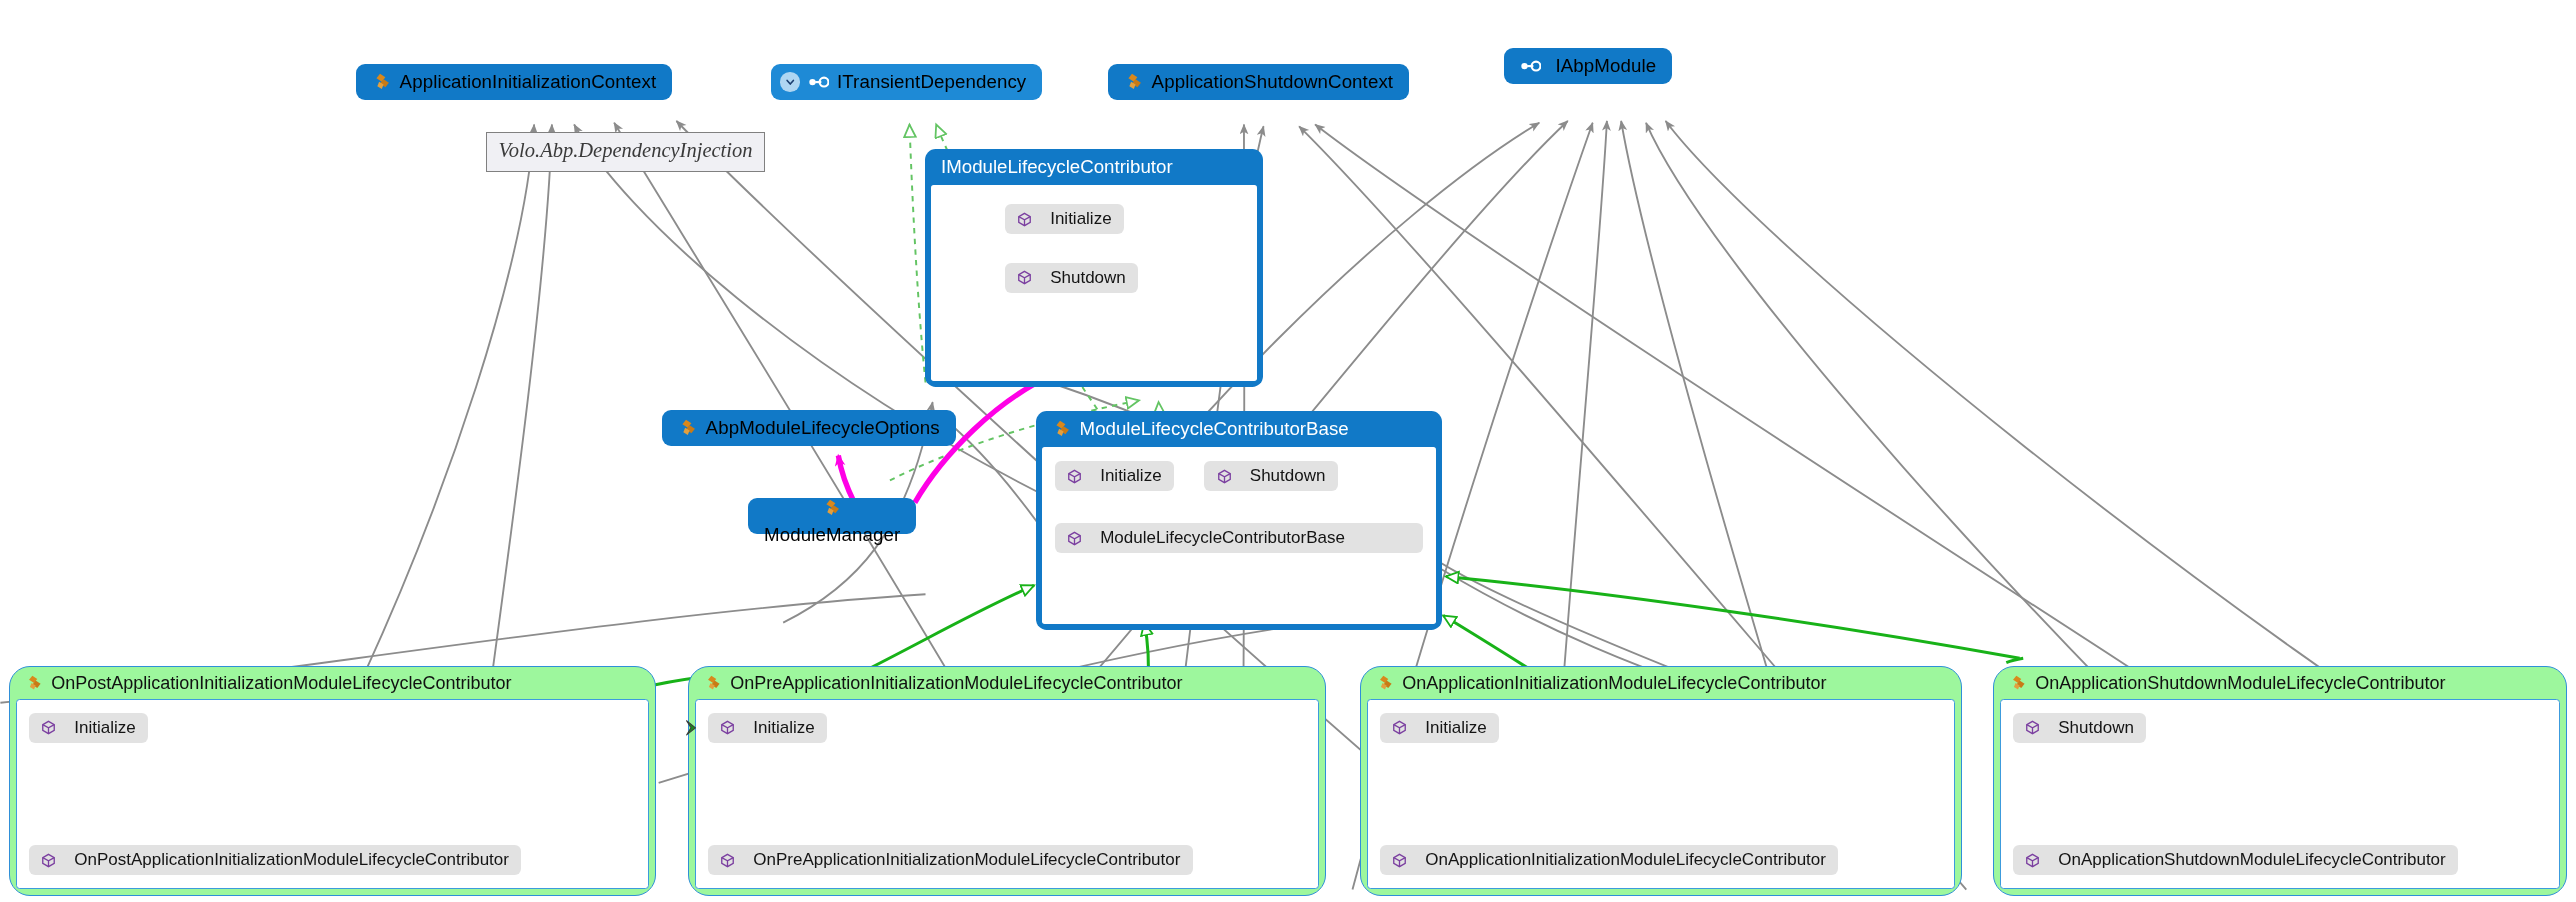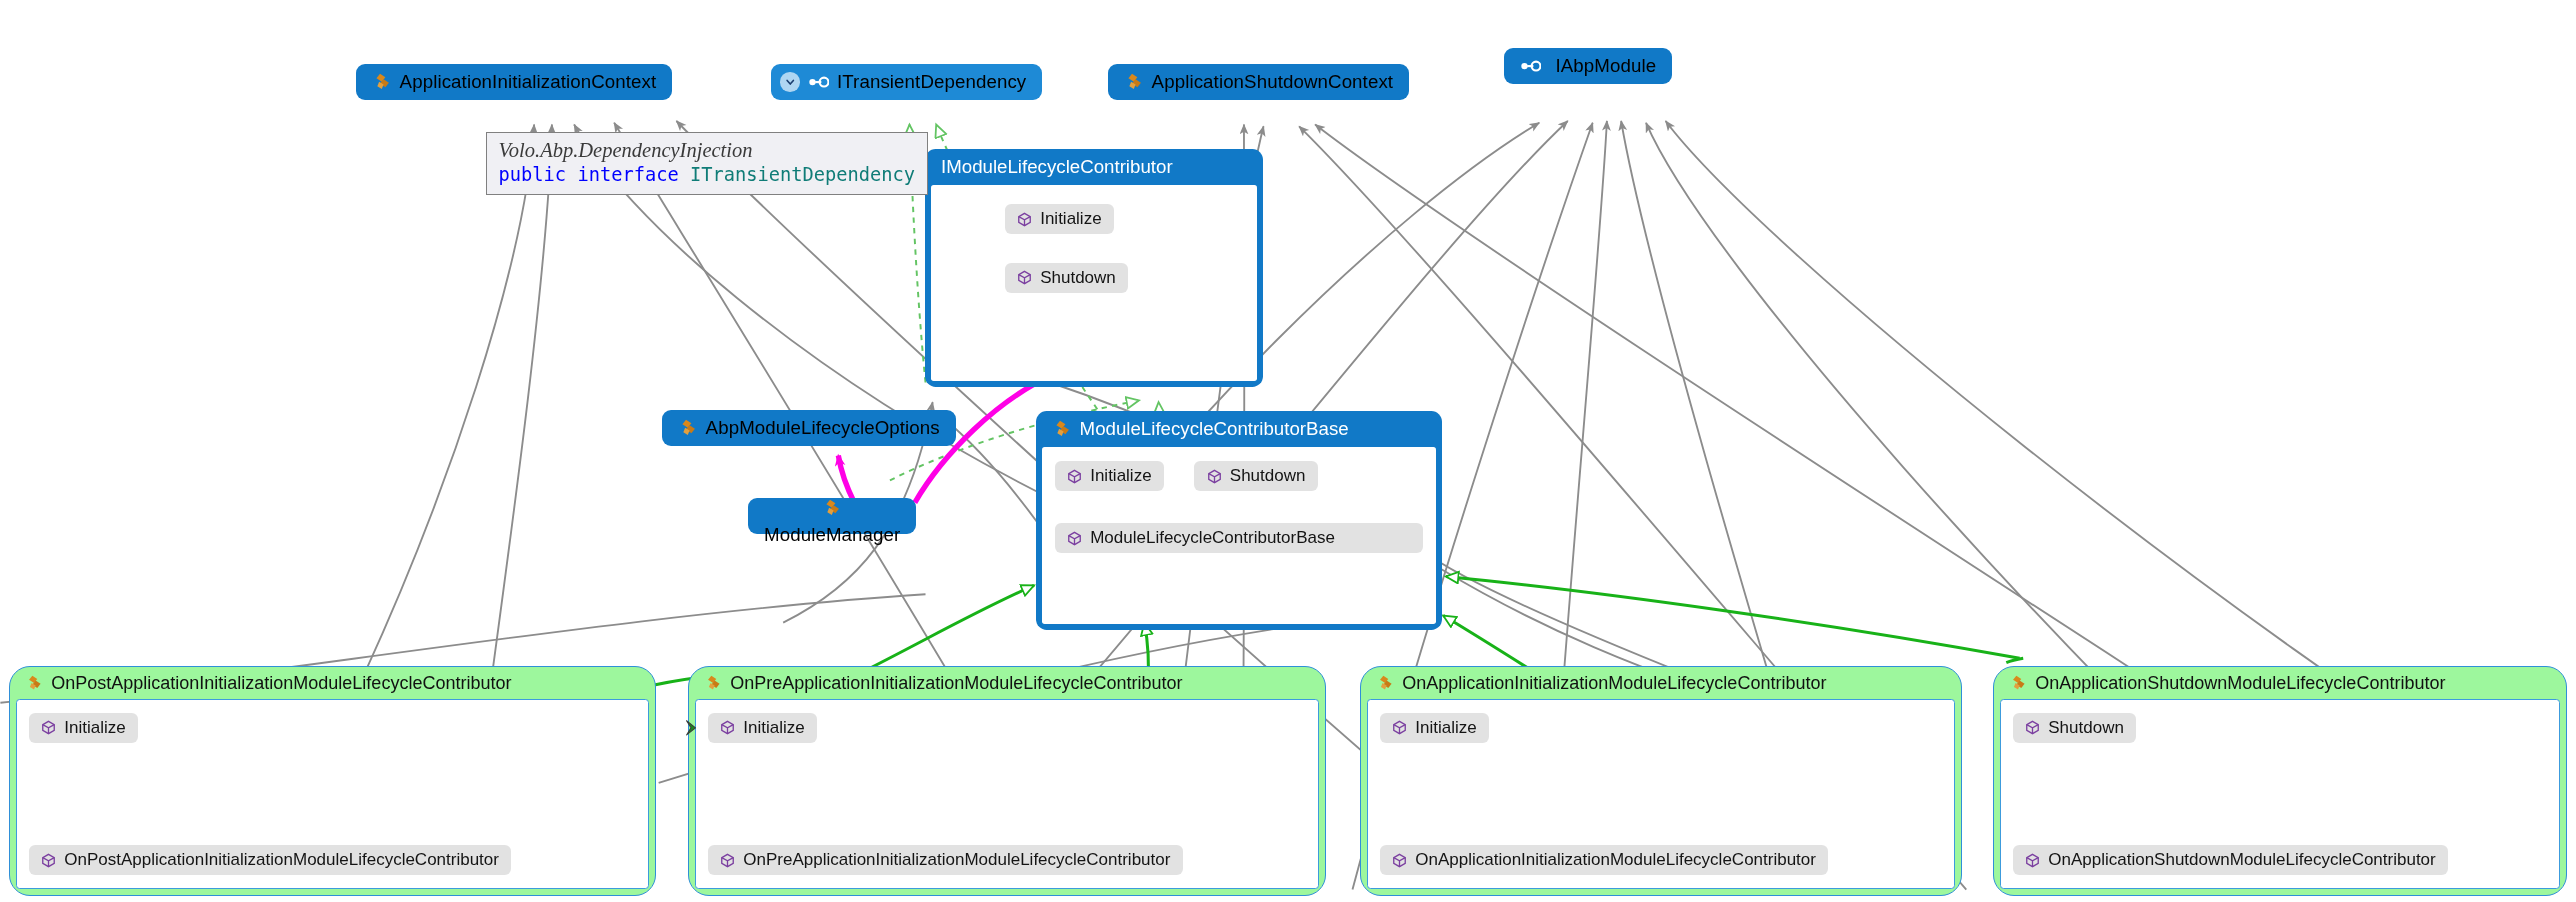--- a/index.html
+++ b/index.html
@@ -111,21 +111,21 @@
     align-items: flex-start;
   }
 
   
   .member {
     background: #E2E2E2;
     border-radius: 6.2px;
     height: 30px;
     display: inline-flex;
     align-items: center;
-    gap: 8px;
+    gap: 18px;
     padding: 0 12.5px;
     font-size: 17px;
     color: #141414;
     white-space: nowrap;
     box-sizing: border-box;
   }
   .member.wide { width: 100%; }
 
   
   .ico { display: inline-flex; flex: none; align-items: center; justify-content: center; }
@@ -520,19 +520,16 @@
             <path d="M2 5.2 L8.5 8.9 L15 5.2 M8.5 8.9 L8.5 15.5" fill="none" stroke="#7B3FA0" stroke-width="1.5"></path>
           </svg>
         </span>
         <span>OnApplicationShutdownModuleLifecycleContributor</span>
       </div>
     </div>
   </div>
 
   <div id="tooltip" style="left:486px; top:132px;">
     <div class="ns">Volo.Abp.DependencyInjection</div>
-    <div class="sig">
-      <span class="kw">public</span><span> </span><span class="kw">interface</span><span> </span><span class="tp">ITransientDependency</span>
-    </div>
   </div>
 
 </div>
 
 
 </body></html>

